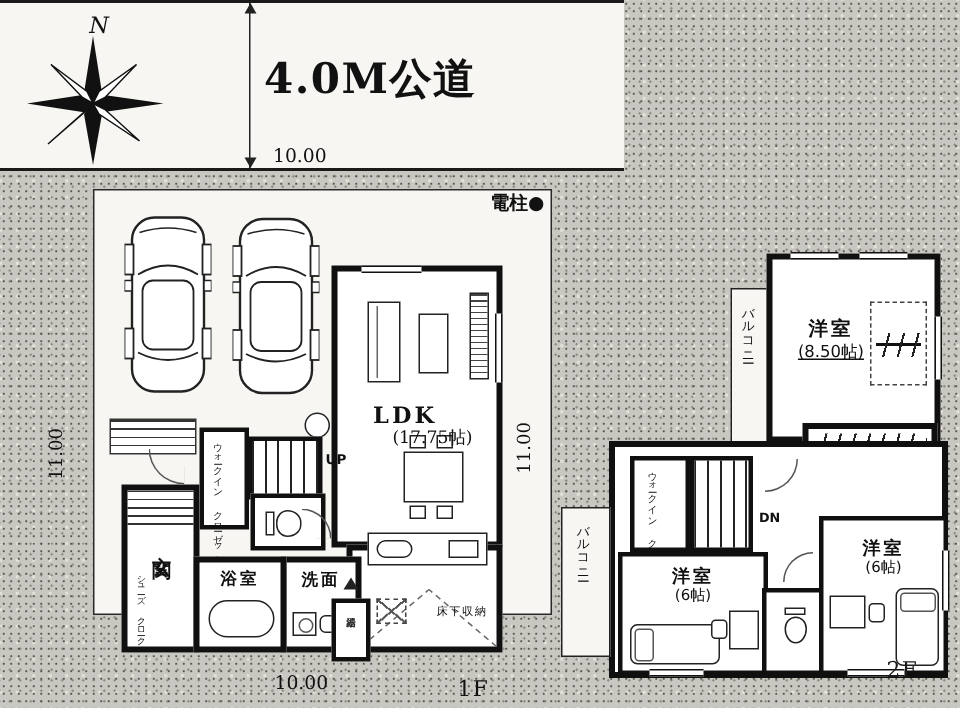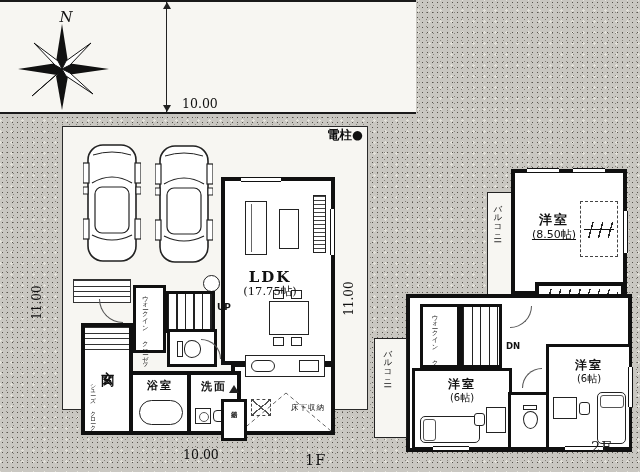--- a/index.html
+++ b/index.html
@@ -49,20 +49,21 @@
       <polygon points="103,63 61,57 56,63 61,69" fill="#111"></polygon>
       <polygon points="85,37 60,55 56,63 64,59" fill="#fff" stroke="#111" stroke-width="1"></polygon>
       <polygon points="28,37 49,59 56,63 52,55" fill="#fff" stroke="#111" stroke-width="1"></polygon>
       <polygon points="87,88 64,67 56,63 60,70" fill="#fff" stroke="#111" stroke-width="1"></polygon>
       <polygon points="26,90 52,67 56,63 49,70" fill="#fff" stroke="#111" stroke-width="1"></polygon>
     </svg>
 
     <div class="abs" style="left:166px;top:0;bottom:0;width:0;border-left:1.4px solid #222;"></div>
     <div class="abs" style="left:163px;top:0;width:0;height:0;border-left:4px solid transparent;border-right:4px solid transparent;border-bottom:7px solid #222;"></div>
     <div class="abs" style="left:163px;bottom:0;width:0;height:0;border-left:4px solid transparent;border-right:4px solid transparent;border-top:7px solid #222;"></div>
+    <div class="lbl serif" style="left:176px;top:36px;font-size:28px;font-weight:600;letter-spacing:1px;">4.0M公道</div>
     <div class="lbl serif" style="left:182px;bottom:1px;font-size:12.5px;">10.00</div>
   </div>
 
   <div class="abs" style="left:62px;top:126px;width:306px;height:284px;background:#f7f6f2;border:1.6px solid #2a2a2a;padding-left:18px;">
 
     <div class="lbl serif" style="right:4px;top:1px;font-size:12.5px;font-weight:bold;">電柱●</div>
 
     <svg class="abs" style="left:20px;top:12px;" width="58" height="128" viewBox="0 0 58 128">
       <rect x="5" y="6" width="48" height="116" rx="15" fill="#fff" stroke="#222" stroke-width="1.6"></rect>
       <rect x="0" y="24" width="6" height="20" fill="#fff" stroke="#222" stroke-width="1.2"></rect>
@@ -100,21 +101,21 @@
         <div style="position:absolute;left:5px;top:2px;bottom:2px;width:0;border-left:1px solid #666;"></div>
       </div>
       <div class="furn" style="left:54px;top:28px;width:20px;height:40px;"></div>
       <div class="furn" style="right:5px;top:14px;width:13px;height:58px;background-image:repeating-linear-gradient(to bottom,#444 0 1px,#fff 1px 4px);"></div>
       <div class="furn" style="left:48px;top:109px;width:11px;height:9px;"></div>
       <div class="furn" style="left:66px;top:109px;width:11px;height:9px;"></div>
       <div class="furn" style="left:44px;top:120px;width:40px;height:34px;"></div>
       <div class="furn" style="left:48px;top:156px;width:11px;height:9px;"></div>
       <div class="furn" style="left:66px;top:156px;width:11px;height:9px;"></div>
       <div class="lbl serif" style="left:0;right:16px;top:88px;text-align:center;font-size:15px;font-weight:bold;letter-spacing:2px;">LDK</div>
-      <div class="lbl serif" style="left:0;right:16px;top:104px;text-align:center;font-size:11.5px;">(17.75帖)</div>
+      <div class="lbl serif" style="left:0;right:16px;top:104px;text-align:right;font-size:11.5px;">(17.75帖)</div>
     </div>
 
     <div class="room" style="left:168px;top:236px;width:104px;height:72px;border-width:4px;">
       <svg class="abs" style="left:2px;top:12px;" width="98" height="56" viewBox="0 0 98 56">
         <path d="M4,52 L49,14" stroke="#666" stroke-width="1" stroke-dasharray="4 3" fill="none"></path>
         <path d="M94,52 L49,14" stroke="#666" stroke-width="1" stroke-dasharray="4 3" fill="none"></path>
       </svg>
       <div class="furn" style="left:10px;top:-12px;width:80px;height:22px;border-width:1.5px;">
         <div class="furn" style="left:5px;top:4px;width:24px;height:12px;border-radius:6px;border-width:1.1px;"></div>
         <div class="furn" style="right:5px;top:4px;width:20px;height:12px;border-width:1.1px;"></div>

